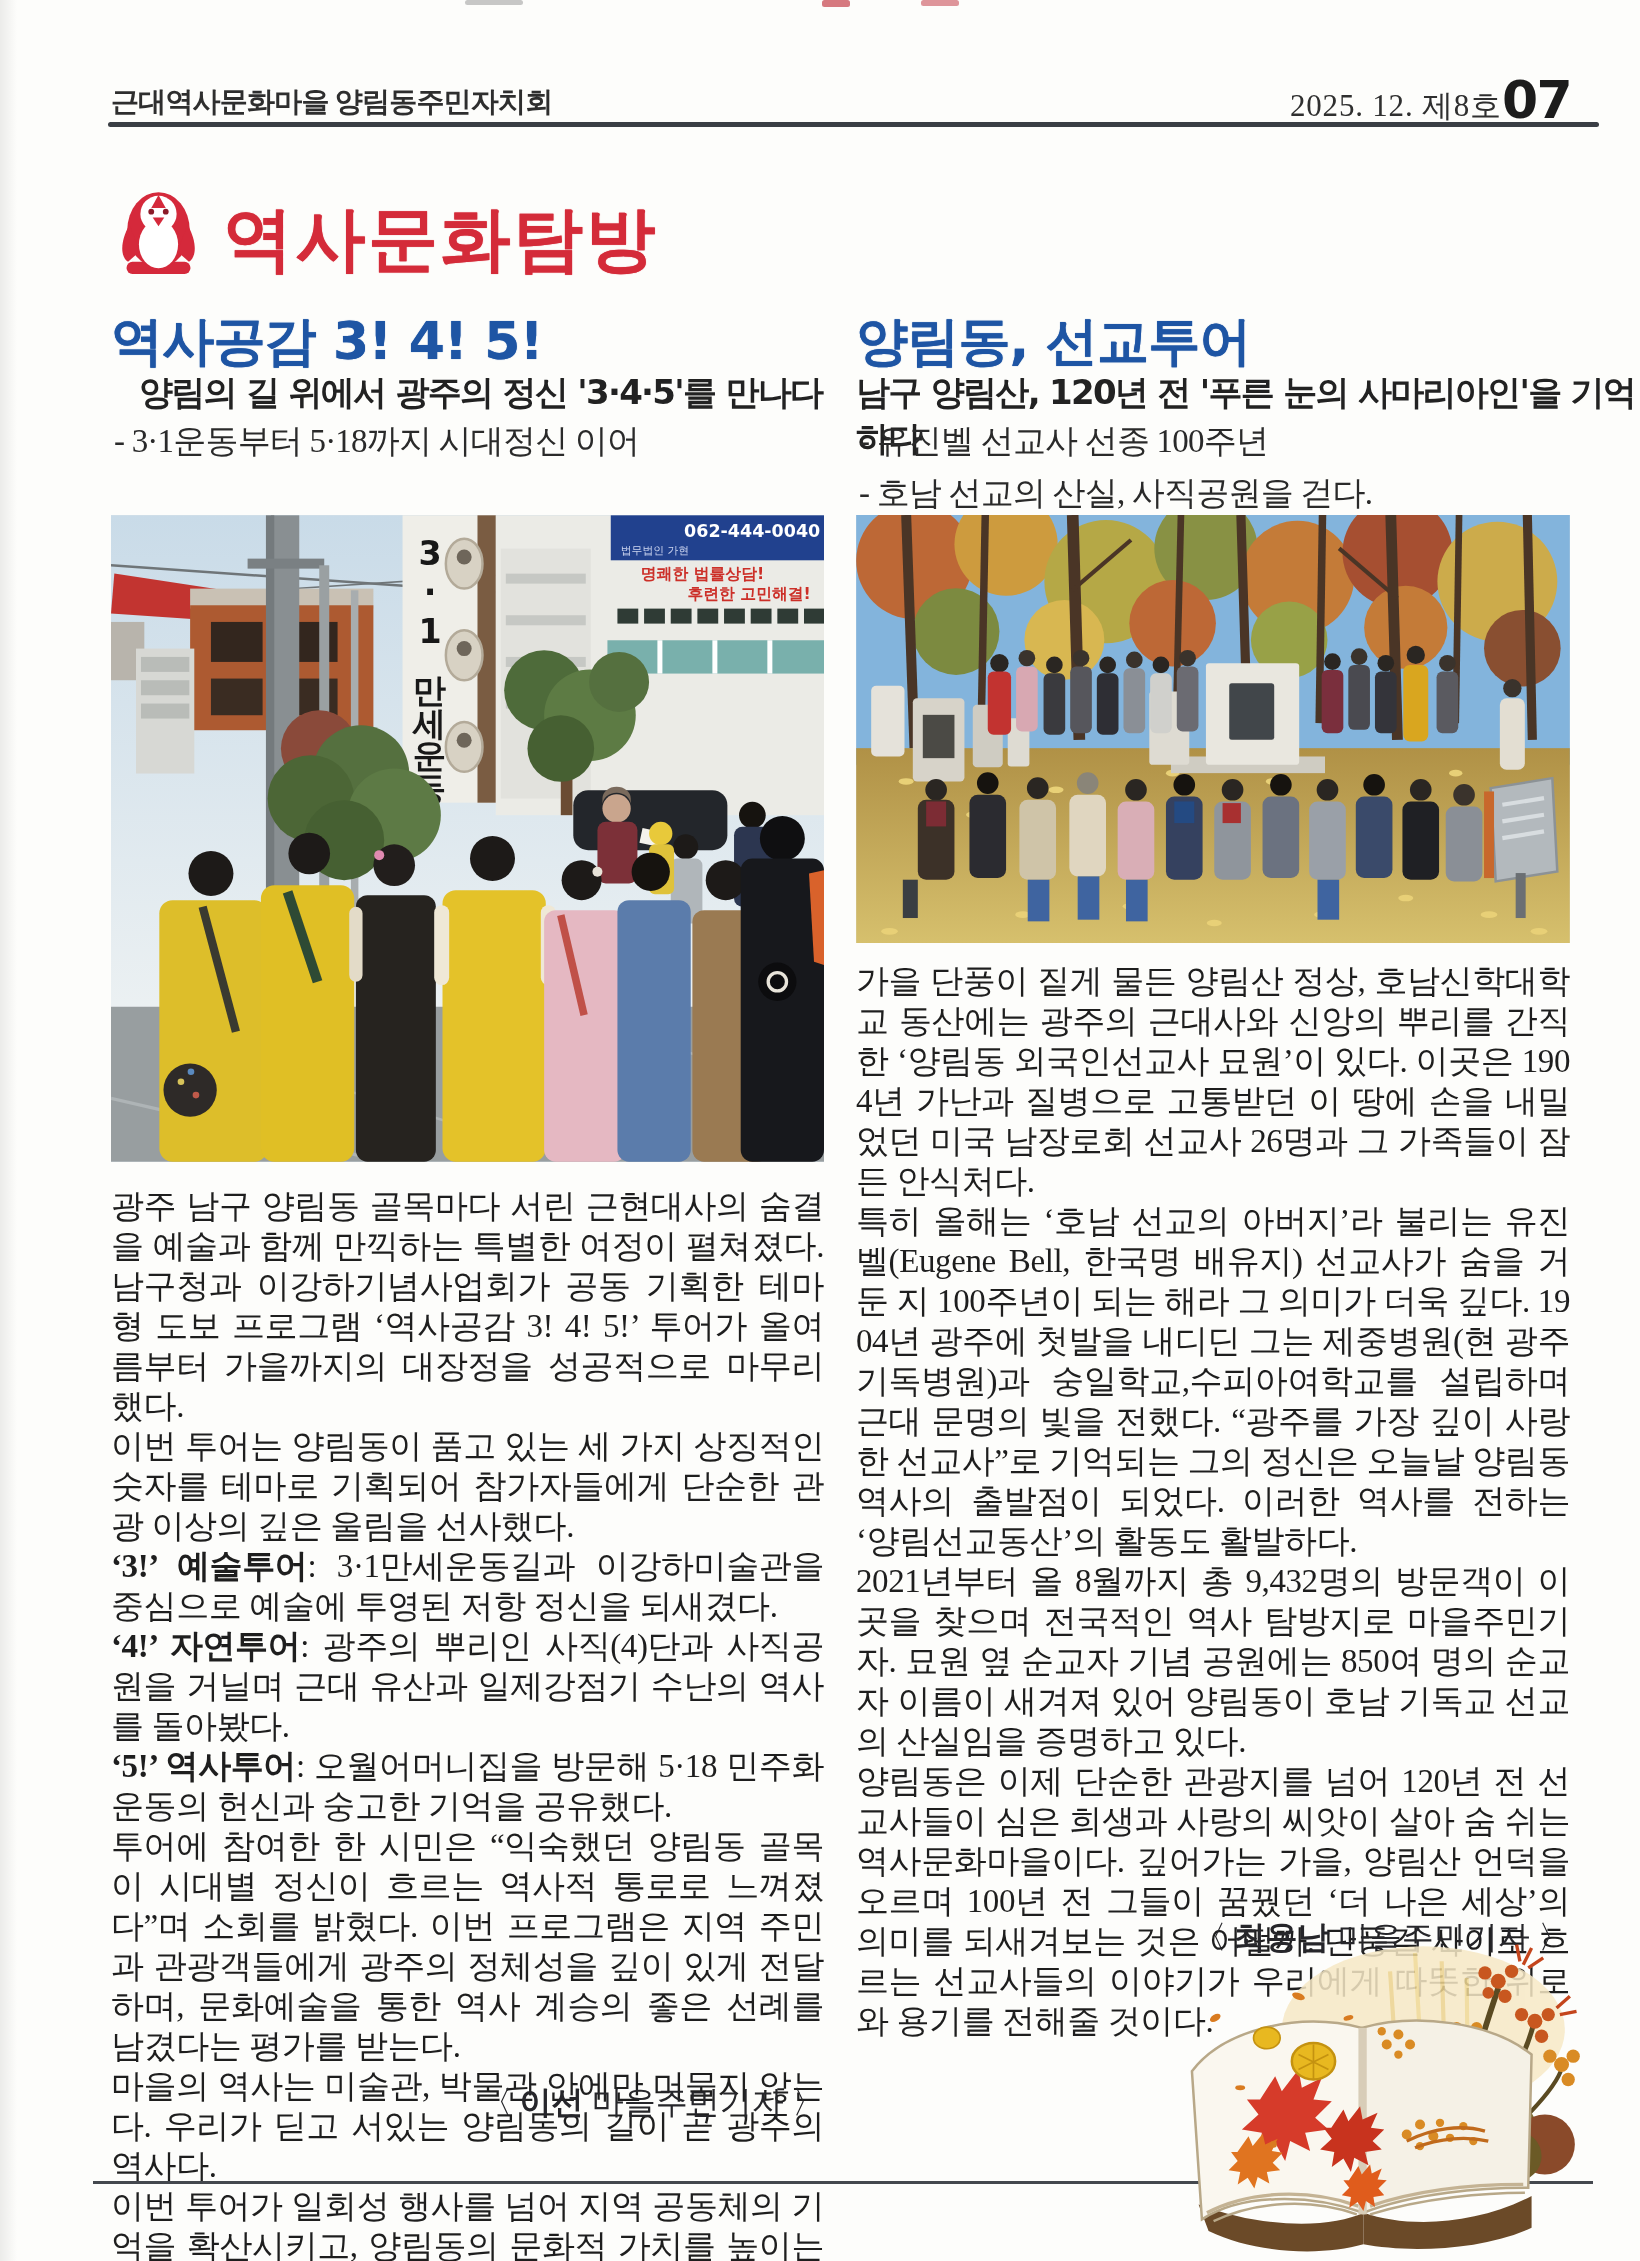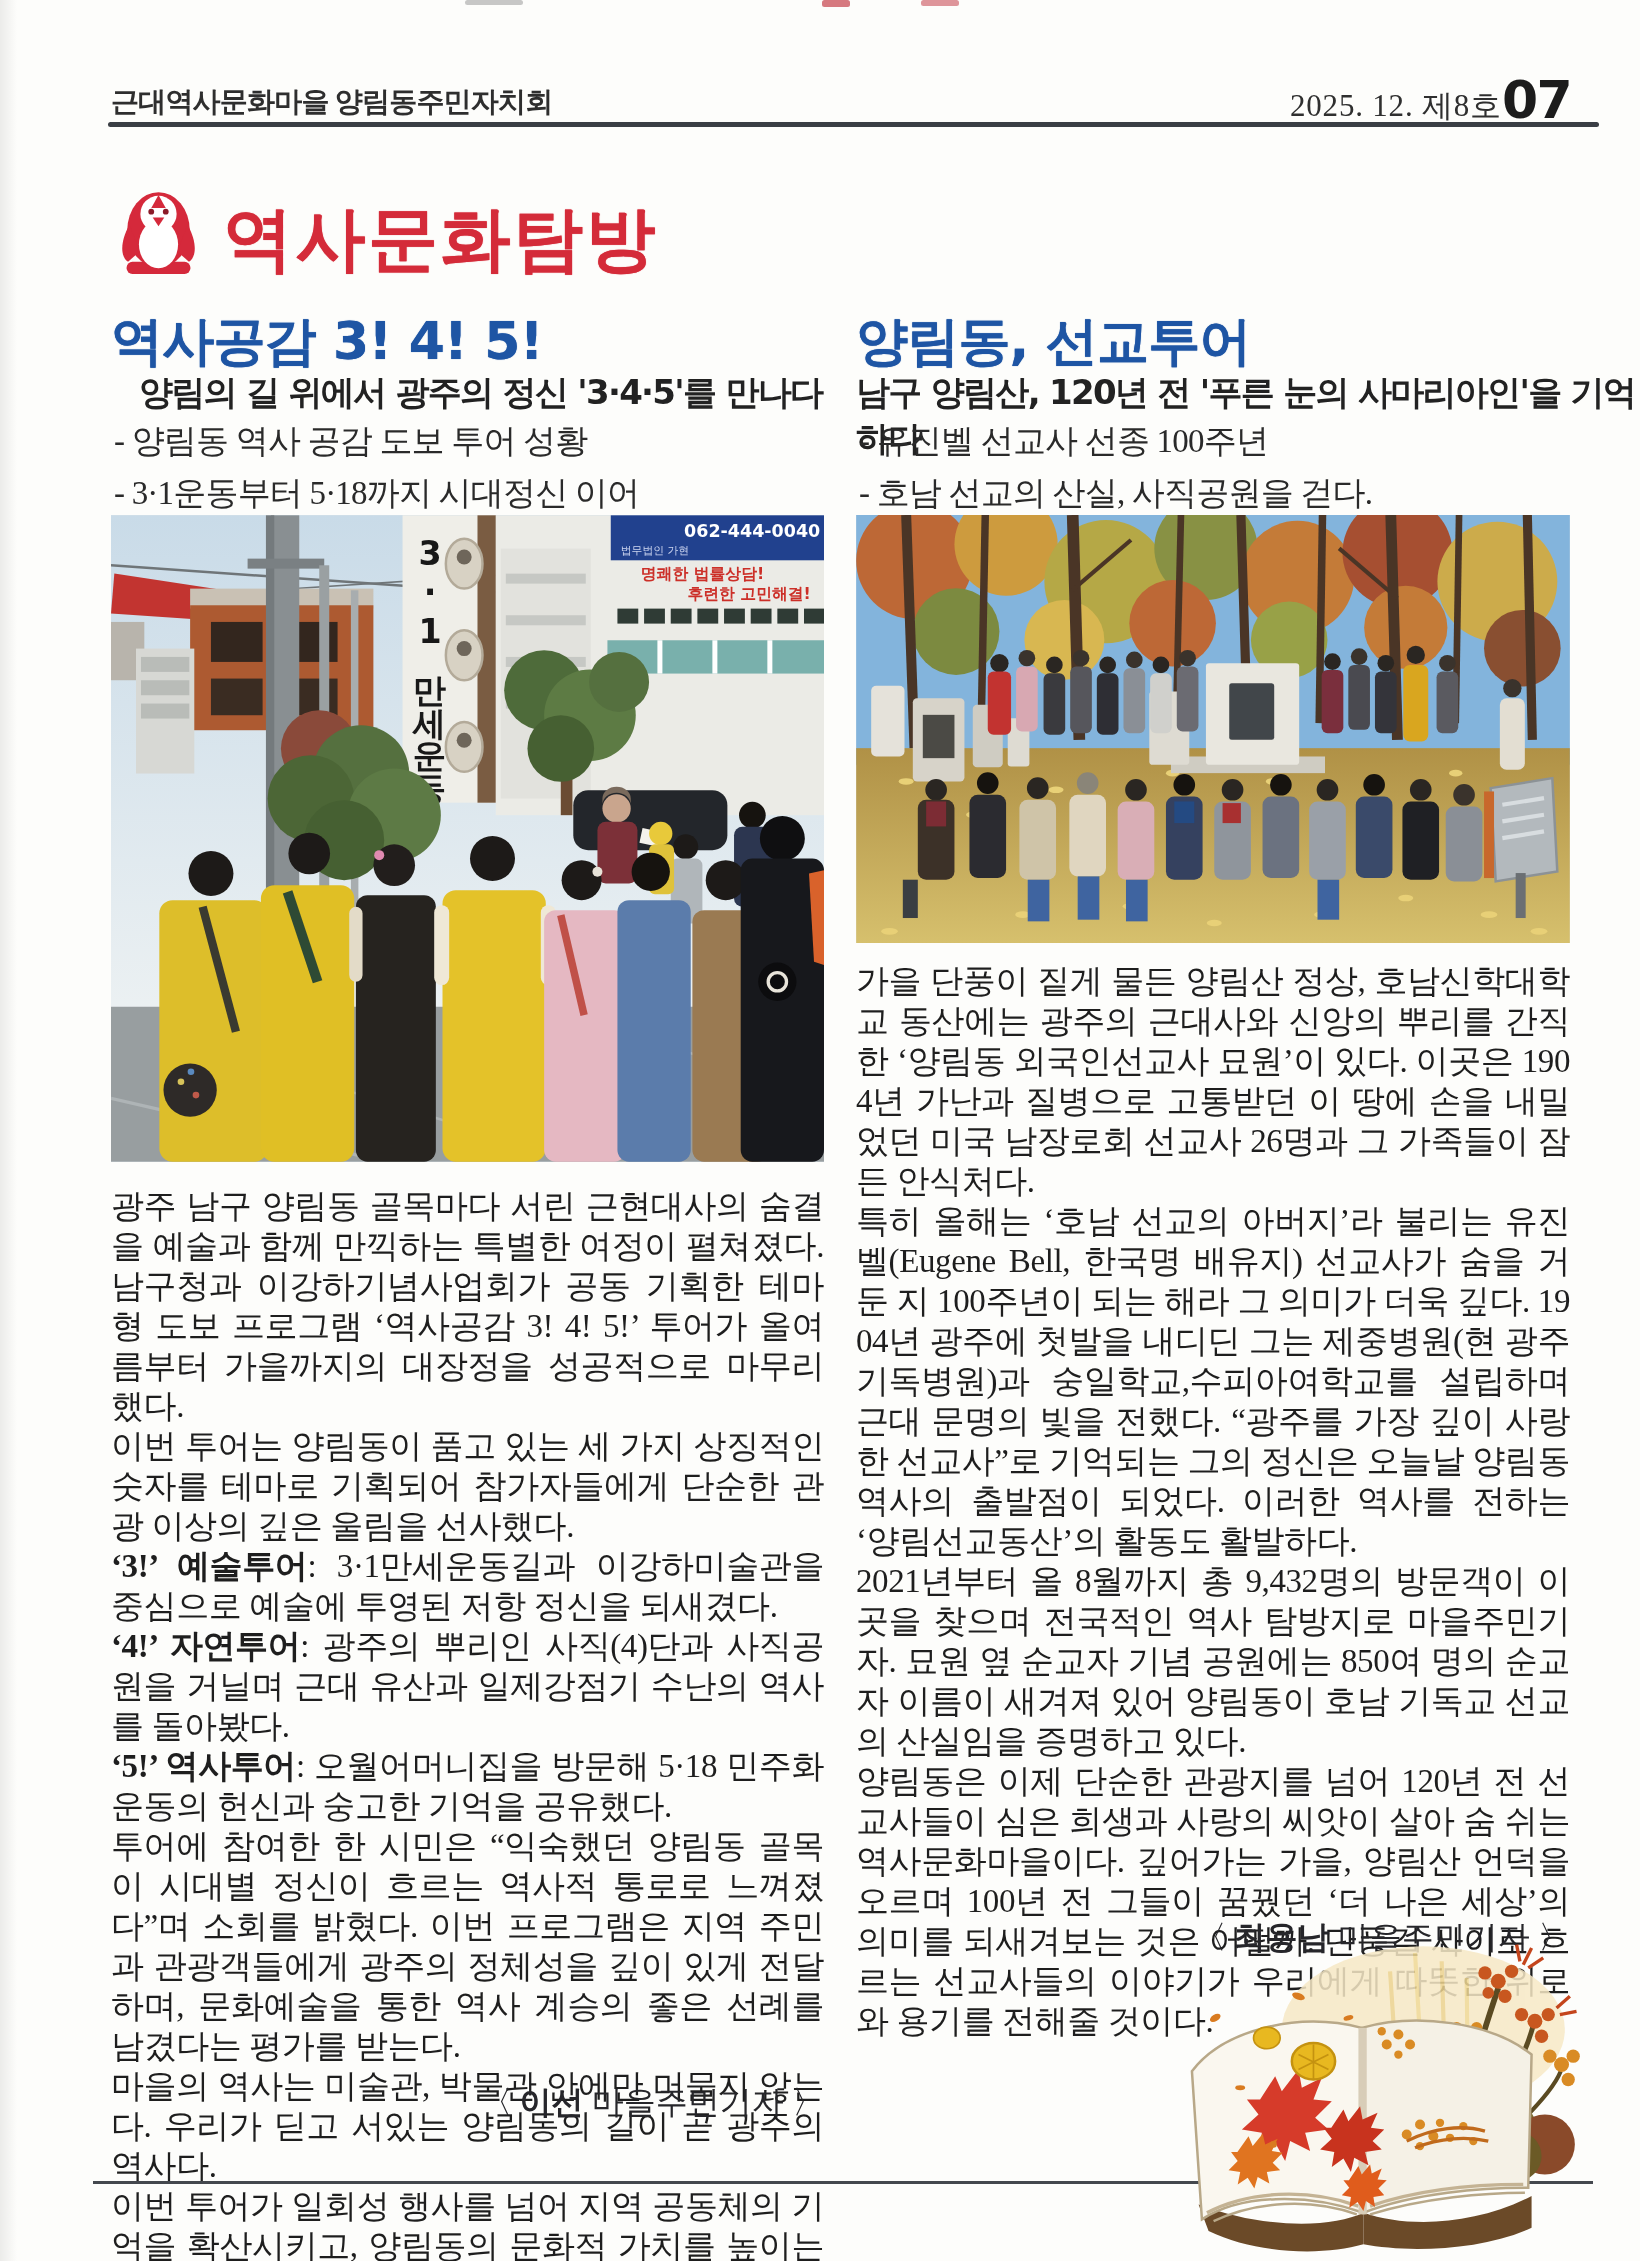--- a/index.html
+++ b/index.html
@@ -105,21 +105,20 @@
     <circle cx="50" cy="37" r="4" fill="#8b1b28"></circle>
     <circle cx="70" cy="37" r="4" fill="#8b1b28"></circle>
     <path d="M52,45 L68,45 L60,57 Z" fill="#d5293b"></path>
   </svg>
 </div>
 <div class="abs sec-title">역사문화탐방</div>
 
 <div class="abs headline l-headline">역사공감 3! 4! 5!</div>
 <div class="abs subtitle l-subtitle">양림의 길 위에서 광주의 정신 '3·4·5'를 만나다</div>
 <div class="abs bullets l-bullets">
-  <div>- 양림동 역사 공감 도보 투어 성황</div>
   <div>- 3·1운동부터 5·18까지 시대정신 이어</div>
 </div>
 
 <div class="abs photo l-photo">
   <svg width="713" height="647" viewBox="0 0 856 776">
     <defs>
       <linearGradient id="skyL" x1="0" y1="0" x2="0" y2="1">
         <stop offset="0" stop-color="#c9dbe8"></stop>
           <stop offset="1" stop-color="#eef2f3"></stop>
       </linearGradient>

